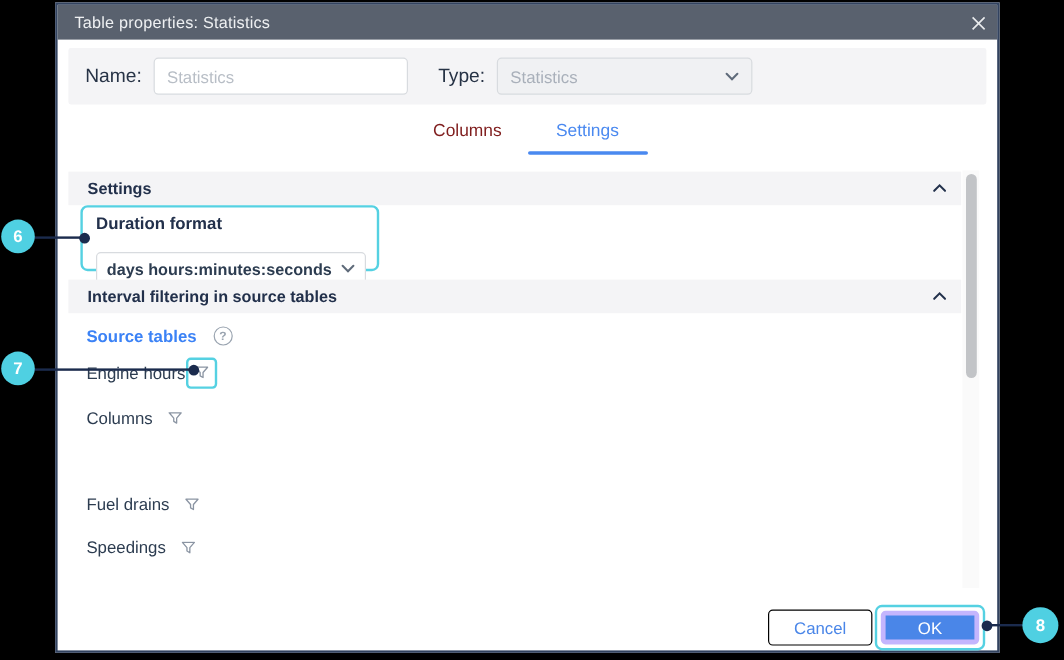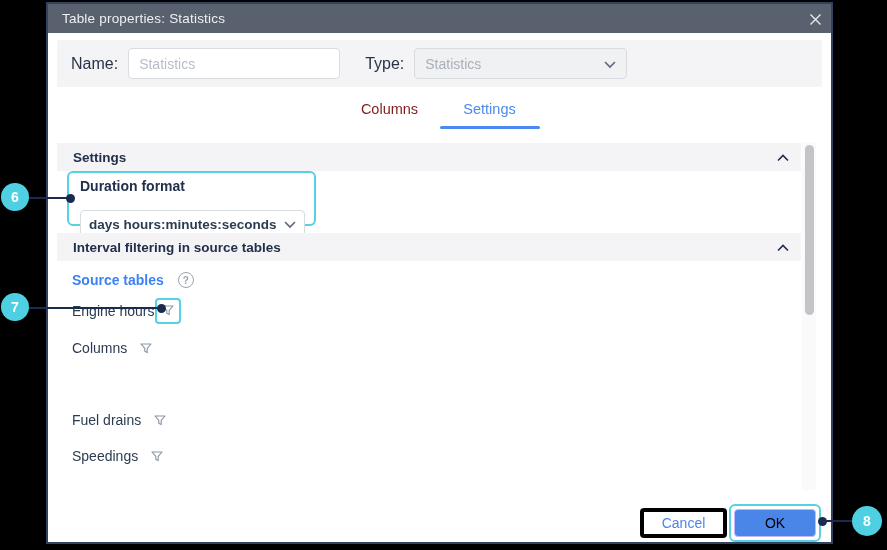--- a/index.html
+++ b/index.html
@@ -95,27 +95,27 @@
   .scroll-thumb{
     position:absolute;left:3px;top:3px;width:9px;height:170px;background:#c2c4c7;border-radius:5px;cursor:pointer;
   }
 
   
   .btn{
     font-family:"Liberation Sans",sans-serif;font-size:14px;border-radius:4px;cursor:pointer;
   }
   .btn-cancel{
     position:absolute;left:592px;top:504px;width:87px;height:30px;
-    background:#fff;border:4px solid #000000;color:#4a86e8;
+    background:#fff;border:1px solid #000000;color:#4a86e8;
   }
   .ok-wrap{
     position:absolute;left:681px;top:500px;padding:3px;border:2px solid #55d1e2;border-radius:6px;background:#fff;
   }
   .btn-ok{
-    display:block;width:82px;height:28px;background:#4a86e8;border:1px solid #c4b5fd;color:#000000;
+    display:block;width:82px;height:28px;background:#4a86e8;border:4px solid #c4b5fd;color:#ffffff;
   }
 
   
   .ann{position:absolute;z-index:10;}
   .badge{
     width:28px;height:28px;border-radius:50%;background:#4fd0e2;color:#fff;
     font-size:14px;font-weight:bold;display:flex;align-items:center;justify-content:center;
   }
   .badge-6{left:1px;top:183px;}
   .badge-7{left:1px;top:293px;}

